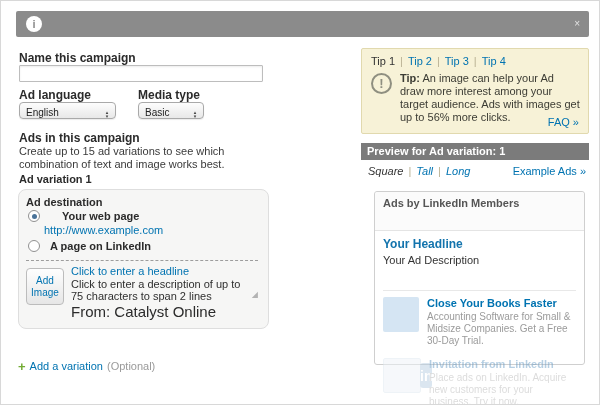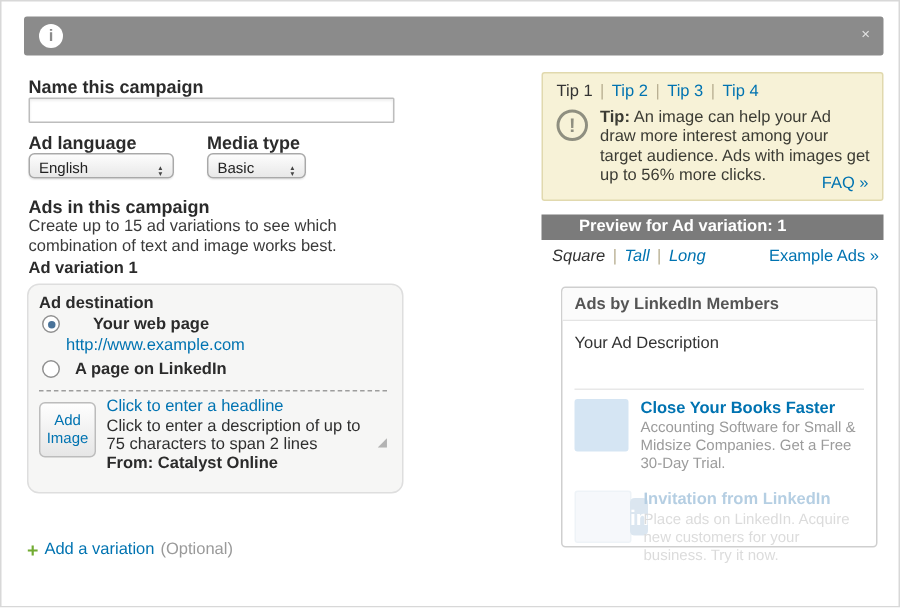--- a/index.html
+++ b/index.html
@@ -60,21 +60,21 @@
                     border-top:1px dashed #9d9d9d; }
   .add-image-btn { position:absolute; left:7px; top:78px; width:38px; height:37px;
                    border:1px solid #bcbcbc; border-radius:4px;
                    background:linear-gradient(#fefefe,#e6e6e6); color:#0073b1;
                    font-family:inherit; font-size:10px; line-height:12px; cursor:pointer; }
   .headline-link { position:absolute; left:52px; top:75px; color:#0073b1; font-size:11px;
                    text-decoration:none; cursor:pointer; }
   .desc-placeholder { position:absolute; left:52px; top:88px; width:178px; font-size:11px;
                       color:#2f2f2f; line-height:12px; cursor:text; }
   .resize-handle { position:absolute; right:10px; top:100px; color:#b3b3b3; font-size:8px; cursor:nwse-resize; }
-  .from-line { position:absolute; left:52px; top:113px; font-size:11px; font-weight:bold; color:#2b2b2b; }
+  .from-line { position:absolute; left:52px; top:113px; font-size:15px; font-weight:normal; color:#2b2b2b; }
 
   .add-variation-row { position:absolute; left:17px; top:359px; display:flex; align-items:center; }
   .plus-icon { color:#72ab33; font-weight:bold; font-size:13px; line-height:11px; margin-right:4px; }
   .add-variation-link { color:#0073b1; font-size:11px; text-decoration:none; cursor:pointer; }
   .optional-label { color:#9a9a9a; font-size:11px; margin-left:4px; }
 
   
   .tips-box { position:absolute; left:360px; top:47px; width:228px; height:86px;
               background:#f7f2d7; border:1px solid #e1d9ae; border-radius:2px; }
   .tips-tabs { position:absolute; left:9px; top:6px; font-size:11px; }
@@ -86,31 +86,31 @@
               font-weight:bold; font-size:13px; display:flex; align-items:center;
               justify-content:center; }
   .tip-text { position:absolute; left:38px; top:23px; width:180px; font-size:11px;
               color:#3c3c34; line-height:13px; }
   .faq-link { position:absolute; right:9px; bottom:5px; color:#0073b1; font-size:11px;
               text-decoration:none; cursor:pointer; }
 
   
   .preview-header { position:absolute; left:360px; top:142px; width:228px; height:17px;
                     background:#7b7b7b; color:#fff; font-size:11px; font-weight:bold;
-                    line-height:17px; padding-left:25px; }
+                    line-height:17px; padding-left:6px; }
   .preview-tabs { position:absolute; left:360px; top:164px; width:228px; height:14px; }
   .ptab { font-size:11px; color:#0073b1; cursor:pointer;font-style:italic; }
   .ptab.active { color:#333; cursor:default; }
   .preview-tabs .inner { position:absolute; left:7px; top:0; }
   .example-ads-link { position:absolute; right:3px; top:0; color:#0073b1; font-size:11px;
                       text-decoration:none; cursor:pointer; }
 
   .preview-box { position:absolute; left:373px; top:190px; width:211px; height:174px;
                  border:1px solid #cfcfcf; border-radius:3px; background:#fff; }
-  .preview-box-header { padding:5px 8px 4px; font-size:11px; font-weight:bold; color:#555;
+  .preview-box-header { padding:5px 8px 21px; font-size:11px; font-weight:bold; color:#555;
                         background:#fbfbfb; border-bottom:1px solid #e4e4e4;
                         border-radius:3px 3px 0 0; }
   .preview-body { padding:6px 8px; position:relative; }
   .your-headline { display:block; color:#1374ad; font-size:12px; font-weight:bold;
                    text-decoration:none; cursor:pointer; }
   .your-desc { font-size:11px; color:#333; margin-top:3px; }
   .pdivider { border-top:1px solid #e8e8e8; margin-top:24px; }
   .example-ad { display:flex; margin-top:6px; }
   .example-ad + .example-ad { margin-top:11px; }
   .example-ad.faded { opacity:.5; }
@@ -205,20 +205,21 @@
   <div class="preview-tabs">
     <span class="inner">
       <span class="ptab active">Square</span><span class="tab-sep">|</span><span class="ptab">Tall</span><span class="tab-sep">|</span><span class="ptab">Long</span>
     </span>
     <a class="example-ads-link">Example Ads »</a>
   </div>
 
   <div class="preview-box">
     <div class="preview-box-header">Ads by LinkedIn Members</div>
     <div class="preview-body">
+      <a class="your-headline">Your Headline</a>
       <div class="your-desc">Your Ad Description</div>
       <div class="pdivider"></div>
 
       <div class="example-ad">
         <div class="ad-img pie">
             <div class="pie-circle"></div>
           </div>
         <div class="ad-body">
           <a class="ad-headline">Close Your Books Faster</a>
           <div class="ad-desc">Accounting Software for Small &amp; Midsize Companies. Get a Free 30-Day Trial.</div>

